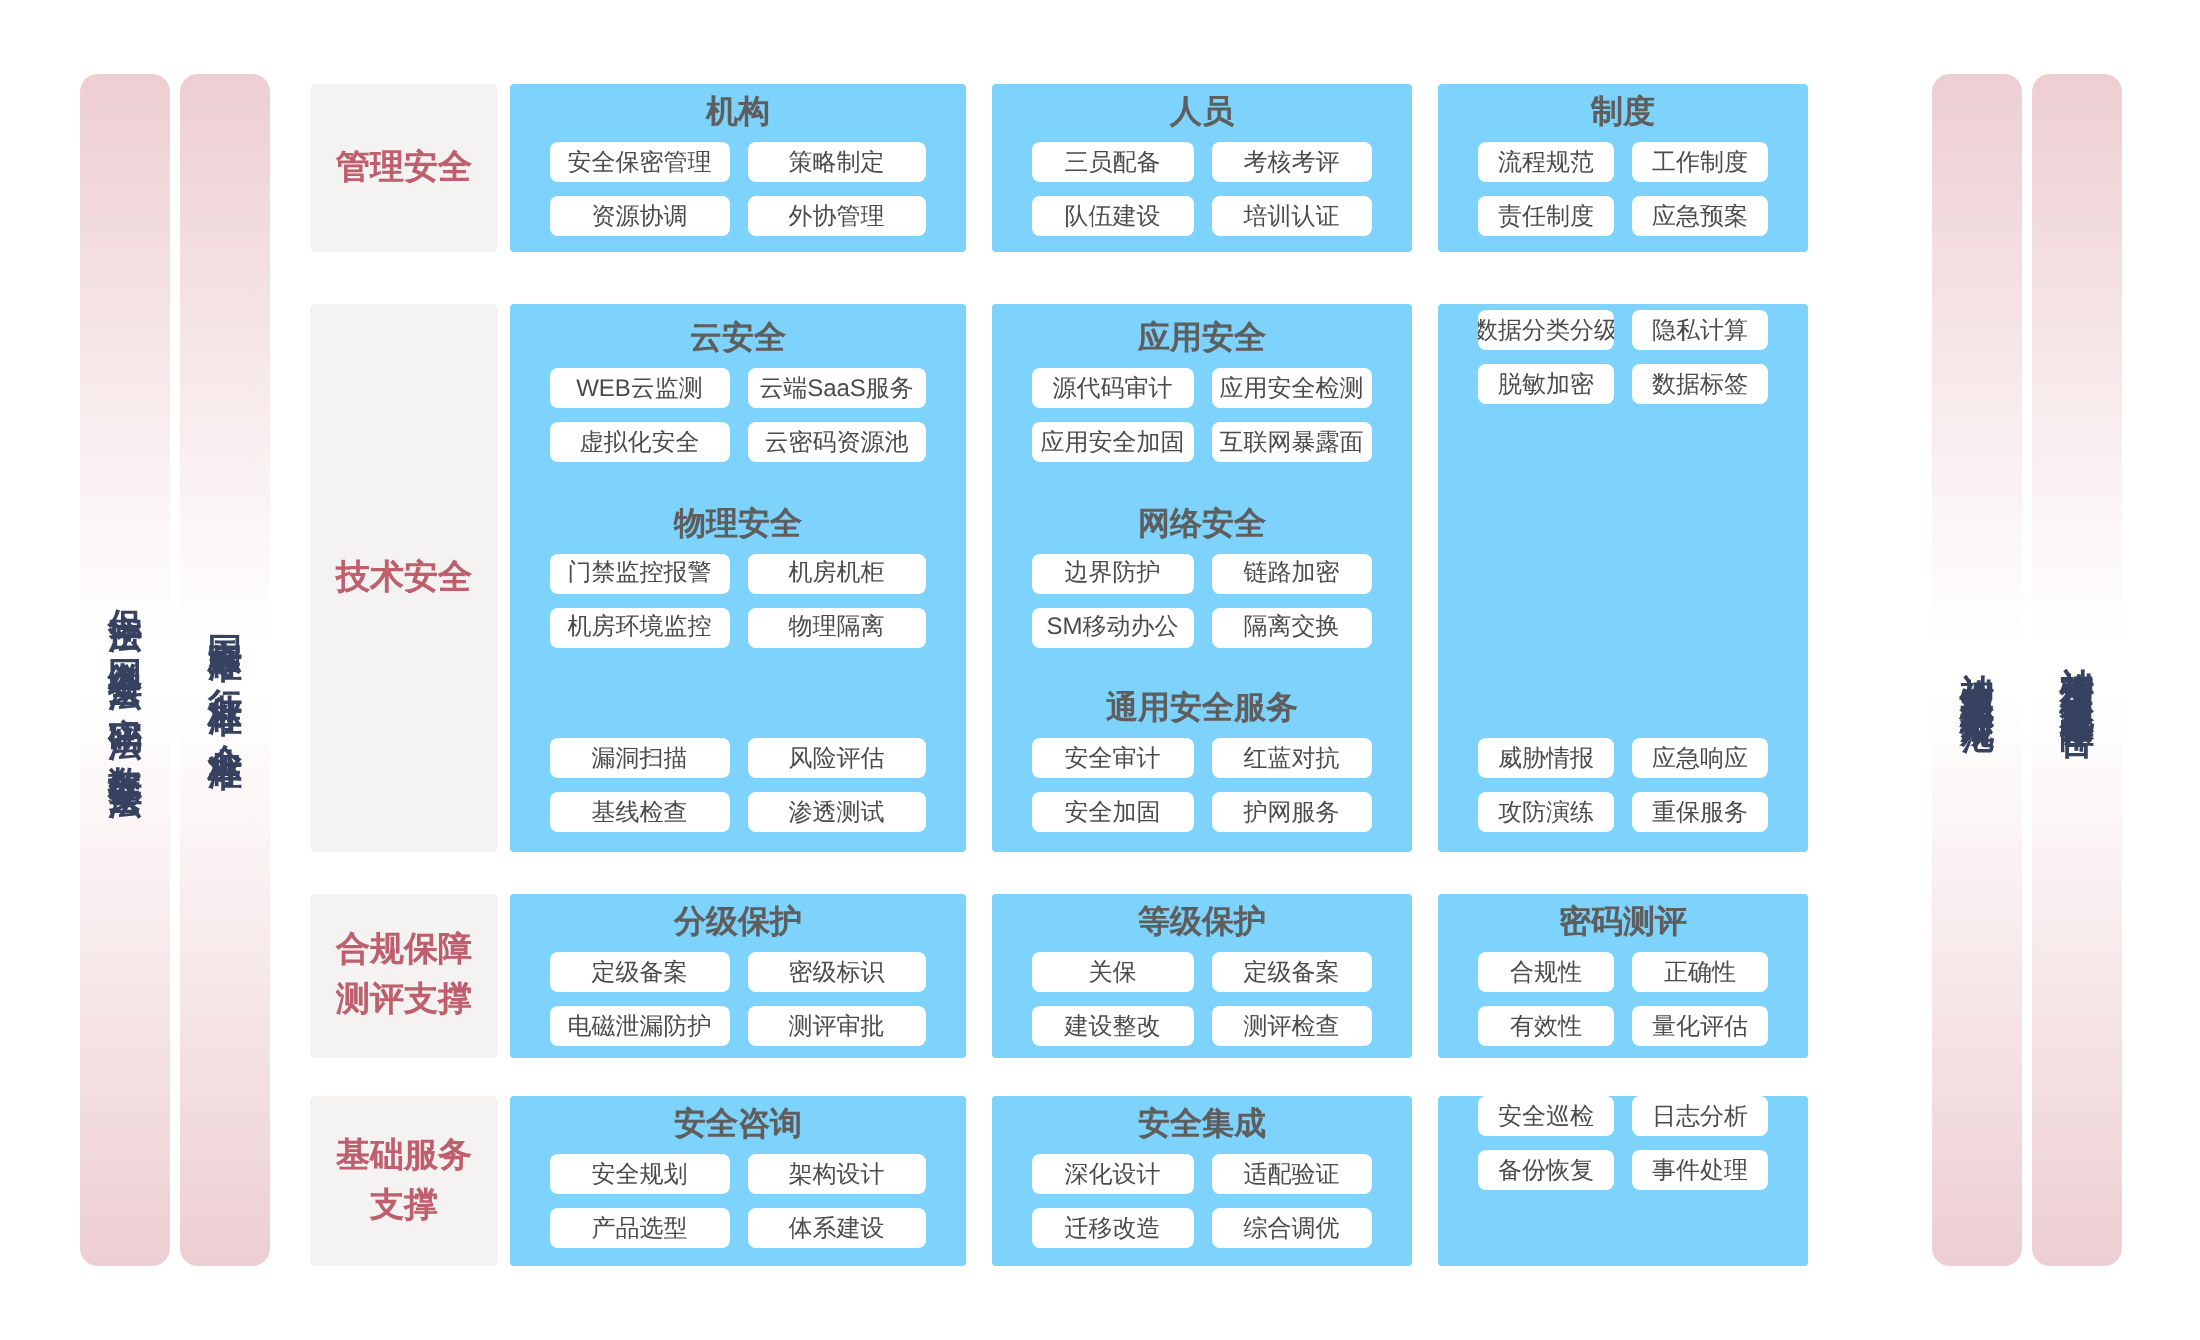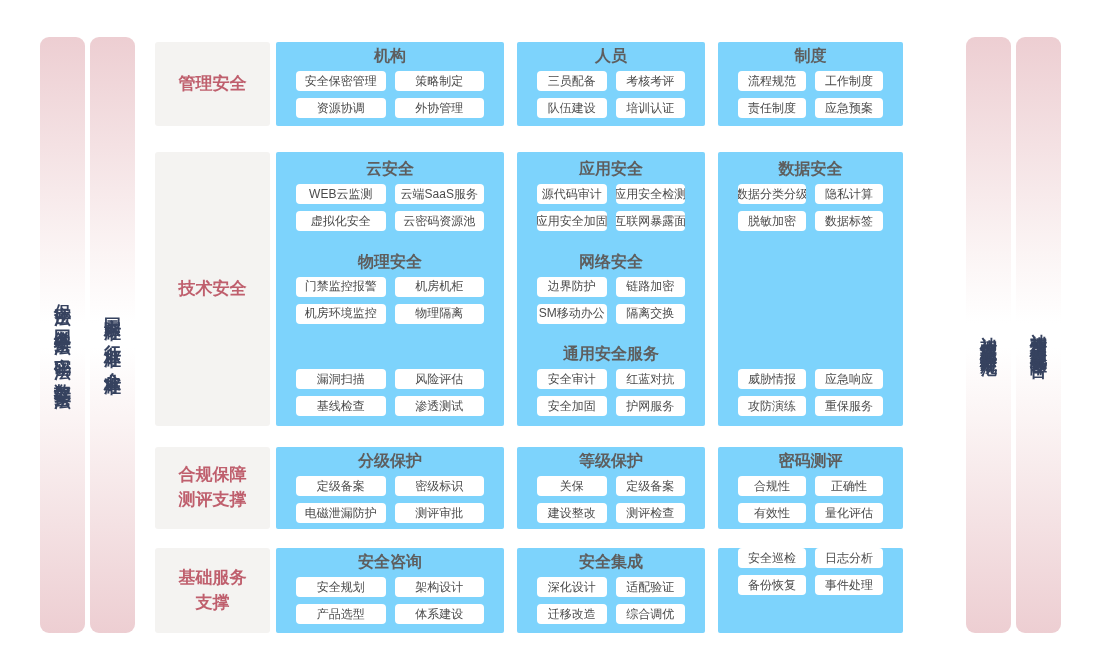--- a/index.html
+++ b/index.html
@@ -14,29 +14,29 @@
              font-size:17px;font-weight:bold;color:#36425f;letter-spacing:2px;line-height:1}
   #bar-law{left:40px} #bar-std{left:90px} #bar-svc{left:966px} #bar-plat{left:1016px}
 
   
   .section{position:absolute;left:155px;width:797px;display:flex}
   #sec-1{top:42px;height:84px}
   #sec-2{top:152px;height:274px}
   #sec-3{top:447px;height:82px}
   #sec-4{top:548px;height:85px}
 
-  .sec-label{width:115px;margin-right:6px;background:#f4f3f1;border-radius:3px;
+  .sec-label{width:94px;margin-right:6px;background:#f4f3f1;border-radius:3px;
              display:flex;align-items:center;justify-content:center;text-align:center;
              color:#bf5f6d;font-size:17px;font-weight:bold;line-height:1.45}
   .sec-label span{width:74px;word-break:break-all}
 
   .cols{flex:1;display:flex;gap:13px}
   .col{background:#7dd3fc;border-radius:2px;height:100%;display:flex;flex-direction:column}
   .cols .col:nth-child(1){width:228px}
-  .cols .col:nth-child(2){width:188px}
+  .cols .col:nth-child(2){width:210px}
   .cols .col:nth-child(3){width:185px}
 
   .grp-title{height:29px;display:flex;align-items:flex-end;justify-content:center;
              font-size:16px;font-weight:bold;color:#5e5e5e;padding-bottom:4px}
   .chips{display:grid;grid-template-columns:1fr 1fr;gap:7px 9px;padding:0 20px}
   .chip{background:#ffffff;border-radius:4px;height:20px;display:flex;align-items:center;
         justify-content:center;font-size:12px;color:#4b4b4b;white-space:nowrap;overflow:hidden}
 
   .s2 .col{justify-content:space-between;padding:3px 0 10px}
 </style>
@@ -152,21 +152,20 @@
           <div class="chips">
             <div class="chip">安全审计</div>
             <div class="chip">红蓝对抗</div>
             <div class="chip">安全加固</div>
             <div class="chip">护网服务</div>
           </div>
         </div>
       </div>
       <div class="col">
         <div class="grp">
-          <div class="grp-title">数据安全</div>
           <div class="chips">
             <div class="chip">数据分类分级</div>
             <div class="chip">隐私计算</div>
             <div class="chip">脱敏加密</div>
             <div class="chip">数据标签</div>
           </div>
         </div>
         <div class="grp">
           <div class="grp-title"></div>
           <div class="chips">

